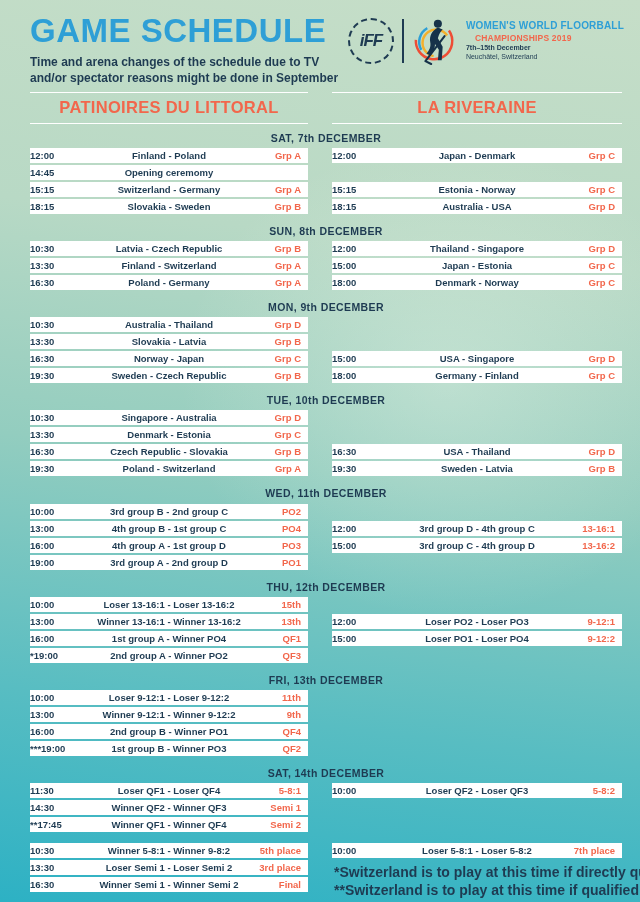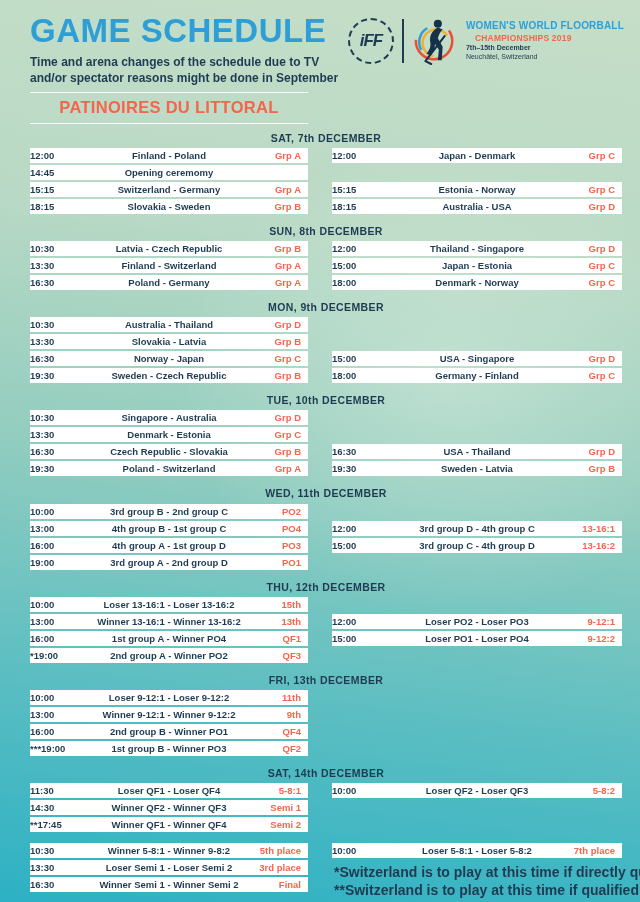--- a/index.html
+++ b/index.html
@@ -90,20 +90,21 @@
         <div class="lt1">WOMEN'S WORLD FLOORBALL</div>
         <div class="lt2">CHAMPIONSHIPS 2019</div>
         <div class="lt3">7th–15th December</div>
         <div class="lt4">Neuchâtel, Switzerland</div>
       </div>
     </div>
   </header>
 
   <div class="venues">
     <div class="venue left">PATINOIRES DU LITTORAL</div>
+    <div class="venue right">LA RIVERAINE</div>
   </div>
 
   <main>
     <section class="day">
       <h3 class="date">SAT, 7th DECEMBER</h3>
       <div class="cols">
         <div class="col left" style="height: 66px;">
     <div class="row" style="top: 0px;">
       <span class="time">12:00</span>
       <span class="teams">Finland - Poland</span>

